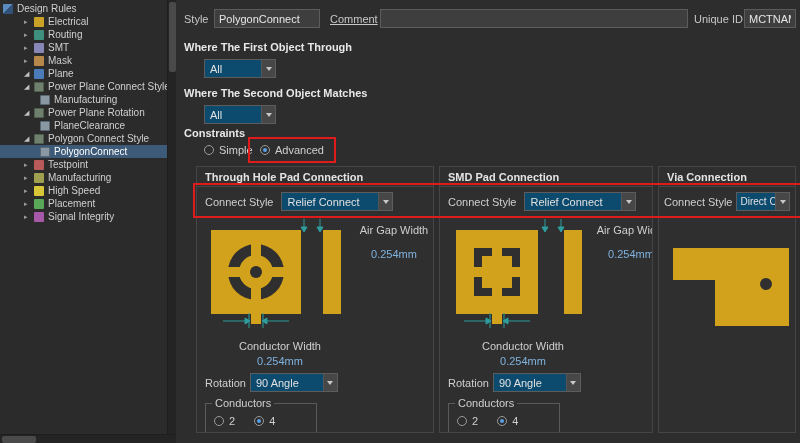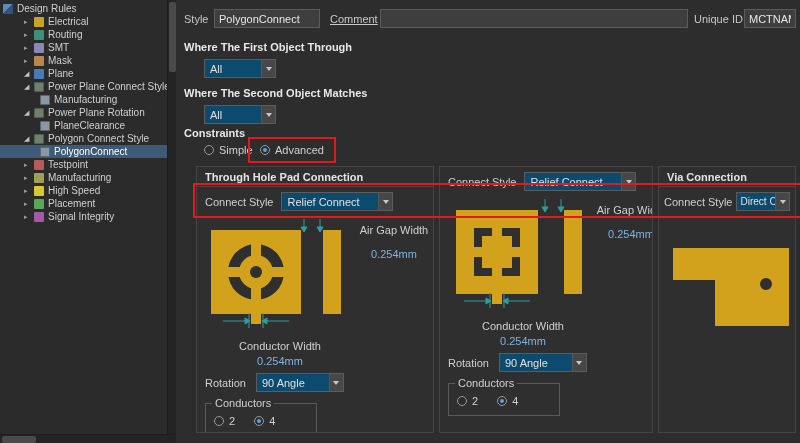--- a/index.html
+++ b/index.html
@@ -68,21 +68,21 @@
   .p3 .connect-row .dd .txt{font-size:10px;padding:0 3px;}
   .pbody{padding:2px 6px 0;}
   .diagram{position:relative;height:120px;}
   .airgap{position:absolute;text-align:center;width:86px;}
   .p1 .airgap{left:148px;top:6px;} .p2 .airgap{left:142px;top:6px;}
   .airgap .lab{color:#cfcfcf;}
   .airgap .val{color:#7fb3e0;margin-top:12px;}
   .cw{width:150px;text-align:center;margin-left:2px;margin-top:2px;}
   .cw .lab{color:#cfcfcf;}
   .cw .val{color:#7fb3e0;margin-top:3px;}
-  .rot-row{display:flex;align-items:center;gap:10px;margin:6px 0 0 2px;}
+  .rot-row{display:flex;align-items:center;gap:4px;margin:6px 0 0 2px;}
   .rot-row .dd{position:relative;width:88px;}
   .cbox{position:relative;border:1px solid #5a5a5a;width:112px;margin:11px 0 0 2px;
         padding:11px 8px 7px;box-sizing:border-box;}
   .cbox-label{position:absolute;top:-7px;left:6px;background:#2f2f2f;padding:0 3px;color:#cfcfcf;}
   .cbox .radio{position:static;margin-right:16px;}
   .via-shape{margin:16px 2px 0 2px;}
 
   
   .annot{position:absolute;border:2px solid #e01b1b;z-index:20;pointer-events:none;}
   .annot-a{left:248px;top:137px;width:84px;height:22px;}
@@ -276,20 +276,21 @@
           </label>
           <label class="radio checked">
             <span class="rdot"></span>
             <span>4</span>
           </label>
         </div>
       </div>
     </div>
 
     <div class="panel p2">
+      <div class="ptitle">SMD Pad Connection</div>
       <div class="connect-row">
         <span class="plabel">Connect Style</span>
         <div class="dd">
           <span class="txt">Relief Connect</span>
           <span class="btn"></span>
         </div>
       </div>
       <div class="pbody">
         <div class="diagram">
           <svg width="150" height="118">

